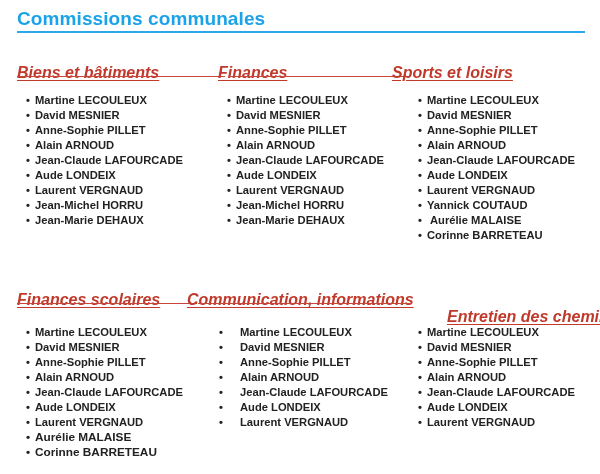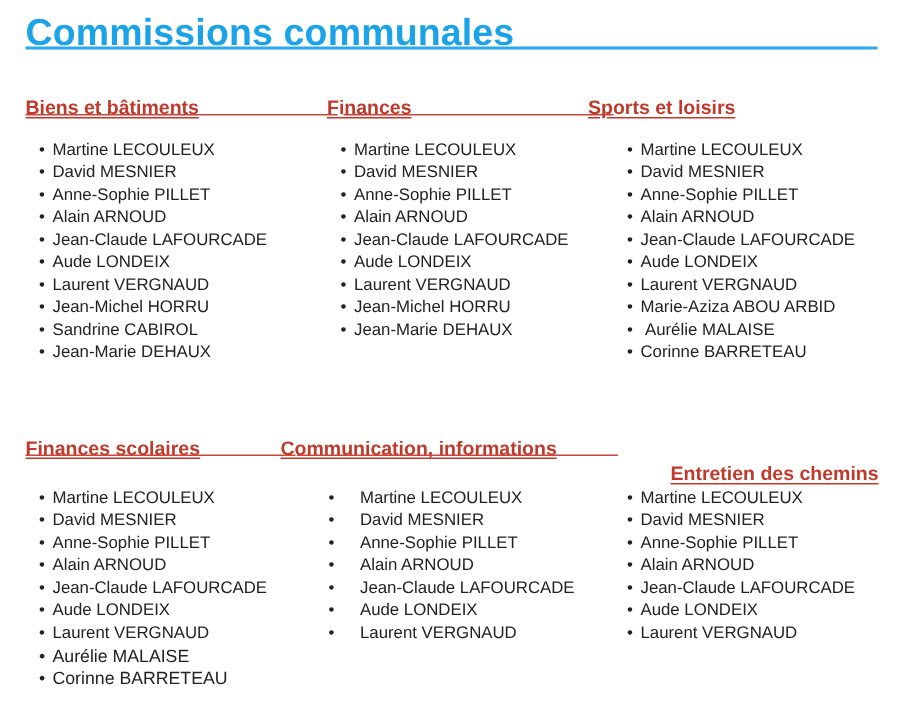--- a/index.html
+++ b/index.html
@@ -2,43 +2,44 @@
 <html><head>
   <meta charset="utf-8">
   <style>
     html, body { margin: 0; padding: 0; background: #ffffff; }
     body {
       width: 600px; height: 474px; position: relative; overflow: hidden;
       font-family: "Liberation Sans", sans-serif; color: #1a1a1a;
     }
     .title {
       position: absolute; left: 17px; top: 8px;
-      font-size: 25px; font-weight: bold; color: #1aa3e8;
+      font-size: 19px; font-weight: bold; color: #1aa3e8;
       letter-spacing: 0.1px; white-space: nowrap;
     }
     .title-rule {
       position: absolute; left: 17px; top: 31px; width: 568px; height: 1.5px;
       background: #2aa8e8;
     }
     .section { position: absolute; }
     .sec-head {
       position: relative; height: 14px;
-      font-size: 13px; font-weight: bold; color: #c0392b;
-      white-space: nowrap; text-decoration: underline; text-underline-offset: 2px;
+      font-size: 16px; font-weight: bold; color: #c0392b;
+      white-space: nowrap; text-decoration: underline; text-underline-offset: 2px; font-style: italic;
     }
     .sec-rule {
       position: absolute; height: 1px; background: #c9473a;
     }
     ul.members {
       list-style: none; margin: 0; padding: 0;
       position: absolute;
     }
     ul.members li {
       font-size: 11.2px; line-height: 15px; height: 15px; white-space: nowrap;
       color: #222;
+      font-weight: bold;
     }
     ul.members li .bullet { display: inline-block; width: 9px; }
     ul.members.wide li .bullet { width: 21px; }
   </style>
 </head>
 <body>
 
 <div class="title">Commissions communales</div>
 <div class="title-rule"></div>
 
@@ -58,21 +59,20 @@
 
 <ul class="members" style="left:26px; top:93px;">
   <li><span class="bullet">•</span><span>Martine LECOULEUX</span></li>
   <li><span class="bullet">•</span><span>David MESNIER</span></li>
   <li><span class="bullet">•</span><span>Anne-Sophie PILLET</span></li>
   <li><span class="bullet">•</span><span>Alain ARNOUD</span></li>
   <li><span class="bullet">•</span><span>Jean-Claude LAFOURCADE</span></li>
   <li><span class="bullet">•</span><span>Aude LONDEIX</span></li>
   <li><span class="bullet">•</span><span>Laurent VERGNAUD</span></li>
   <li><span class="bullet">•</span><span>Jean-Michel HORRU</span></li>
-  <li><span class="bullet">•</span><span>Sandrine CABIROL</span></li>
   <li><span class="bullet">•</span><span>Jean-Marie DEHAUX</span></li>
 </ul>
 
 <ul class="members" style="left:227px; top:93px;">
   <li><span class="bullet">•</span><span>Martine LECOULEUX</span></li>
   <li><span class="bullet">•</span><span>David MESNIER</span></li>
   <li><span class="bullet">•</span><span>Anne-Sophie PILLET</span></li>
   <li><span class="bullet">•</span><span>Alain ARNOUD</span></li>
   <li><span class="bullet">•</span><span>Jean-Claude LAFOURCADE</span></li>
   <li><span class="bullet">•</span><span>Aude LONDEIX</span></li>
@@ -82,21 +82,21 @@
 </ul>
 
 <ul class="members" style="left:418px; top:93px;">
   <li><span class="bullet">•</span><span>Martine LECOULEUX</span></li>
   <li><span class="bullet">•</span><span>David MESNIER</span></li>
   <li><span class="bullet">•</span><span>Anne-Sophie PILLET</span></li>
   <li><span class="bullet">•</span><span>Alain ARNOUD</span></li>
   <li><span class="bullet">•</span><span>Jean-Claude LAFOURCADE</span></li>
   <li><span class="bullet">•</span><span>Aude LONDEIX</span></li>
   <li><span class="bullet">•</span><span>Laurent VERGNAUD</span></li>
-  <li><span class="bullet">•</span><span>Marie-Aziza ABOU ARBID</span></li>
+  <li><span class="bullet">•</span><span>Yannick COUTAUD</span></li>
   <li><span class="bullet" style="width:12px">•</span><span>Aurélie MALAISE</span></li>
   <li><span class="bullet">•</span><span>Corinne BARRETEAU</span></li>
 </ul>
 
 <div class="section" style="left:17px; top:291px;">
   <div class="sec-head">Finances scolaires</div>
 </div>
 <div class="sec-rule" style="left:17px; top:303px; width:180px;"></div>
 
 <div class="section" style="left:187px; top:291px;">

